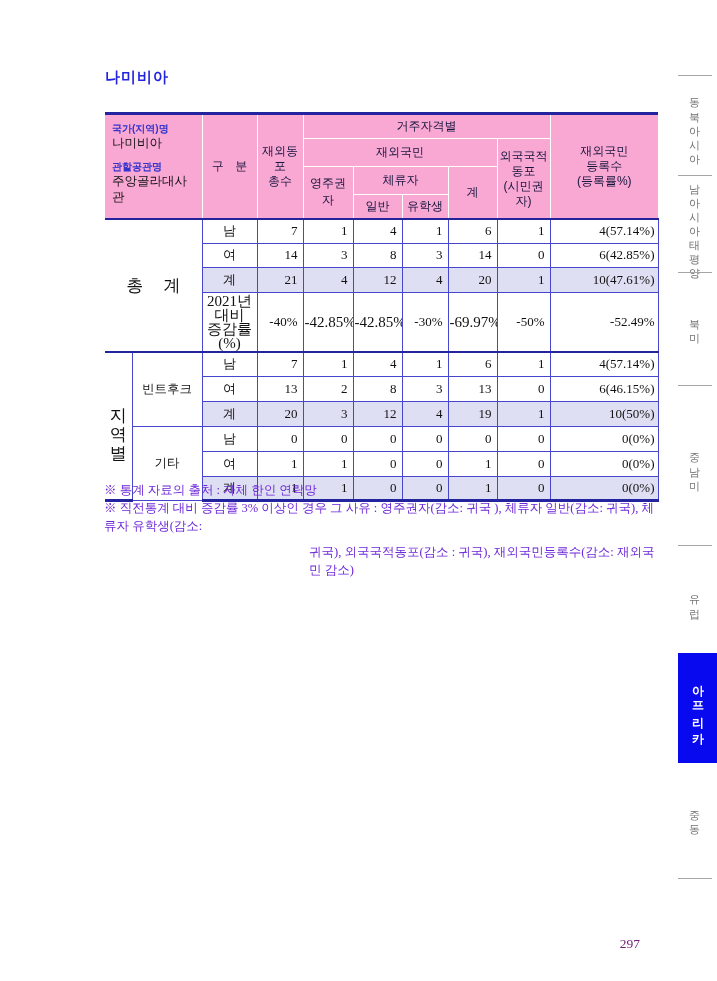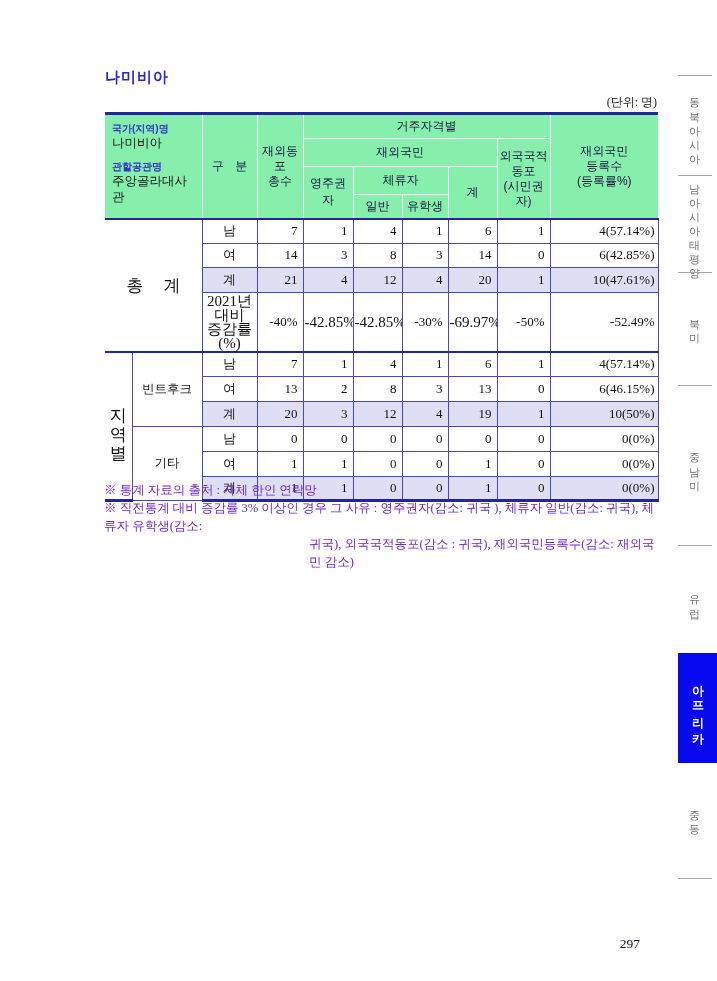--- a/index.html
+++ b/index.html
@@ -6,21 +6,21 @@
   .page{position:relative;width:717px;height:981px;background:#ffffff;overflow:hidden;
         font-family:"Liberation Serif","DejaVu Serif",serif;color:#111;}
   .title{position:absolute;left:105px;top:68px;font-family:"Liberation Sans","DejaVu Sans",sans-serif;
          font-size:15px;font-weight:bold;color:#2424DE;letter-spacing:1px;}
   .unit{position:absolute;left:105px;top:94px;width:552px;text-align:right;font-size:12px;color:#222;}
 
   table.stat{position:absolute;left:105px;top:112px;width:553px;border-collapse:collapse;table-layout:fixed;}
   table.stat td{overflow:hidden;}
 
   
-  .hc{background:#86efac;border:1px solid #ffffff;text-align:center;vertical-align:middle;
+  .hc{background:#f9a8d4;border:1px solid #ffffff;text-align:center;vertical-align:middle;
       font-family:"Liberation Sans","DejaVu Sans",sans-serif;font-size:12px;color:#14143C;}
   .hc.edge-l{border-left:none;}
   .hc.edge-r{border-right:none;}
   tr.h-top > td{border-top:3px solid #24249E;}
 
   
   .info{text-align:left;padding:7px 6px 4px 7px;}
   .info .lbl{font-size:10px;font-weight:bold;color:#3333CC;line-height:13px;}
   .info .val{font-size:12.5px;color:#111;line-height:16px;margin-bottom:9px;letter-spacing:0px;}
 
@@ -37,41 +37,40 @@
   .pre{white-space:pre-line;line-height:15px;}
   tr.sec-top > td{border-top:2px solid #24249E;}
   tr.t-last > td{border-bottom:3px solid #24249E;}
   td.bb2{border-bottom:2px solid #24249E;}
   td.bb3{border-bottom:3px solid #24249E;}
 
   .vert{display:inline-block;writing-mode:vertical-rl;text-orientation:upright;letter-spacing:2px;}
 
   
   .notes{position:absolute;left:104px;top:481px;width:560px;font-size:12.5px;color:#6d28d9;line-height:18px;}
-  .notes .cont{padding-left:205px;}
+  .notes .cont{padding-left:205px;margin-top:8px;}
 
   
   .side-divider{position:absolute;left:678px;width:34px;height:0;border-top:1px solid #A6A6A6;}
   .vtab{position:absolute;left:694px;transform:translate(-50%,-50%);
         font-family:"Liberation Sans","DejaVu Sans",sans-serif;font-size:11px;color:#737373;
         writing-mode:vertical-rl;text-orientation:upright;letter-spacing:3px;white-space:nowrap;}
   .vtab-active{position:absolute;left:678px;top:653px;width:39px;height:110px;background:#0909F0;
         display:flex;align-items:center;justify-content:center;}
   .vtab-active .t{font-family:"Liberation Sans","DejaVu Sans",sans-serif;font-size:12px;font-weight:bold;
         color:#ffffff;writing-mode:vertical-rl;text-orientation:upright;letter-spacing:4px;}
 
-  .pagenum{position:absolute;left:105px;top:936px;width:535px;text-align:right;font-size:13.5px;color:#0f172a;}
+  .pagenum{position:absolute;left:105px;top:936px;width:535px;text-align:right;font-size:13.5px;color:#701a75;}
 </style>
 </head>
 <body>
 
 <div class="page">
 
   <div class="title">나미비아</div>
-  <div class="unit">(단위: 명)</div>
 
   <table class="stat">
     <colgroup>
       <col style="width:27px">
         <col style="width:70px">
         <col style="width:55px">
         <col style="width:46px">
       <col style="width:50px">
         <col style="width:49px">
         <col style="width:46px">

